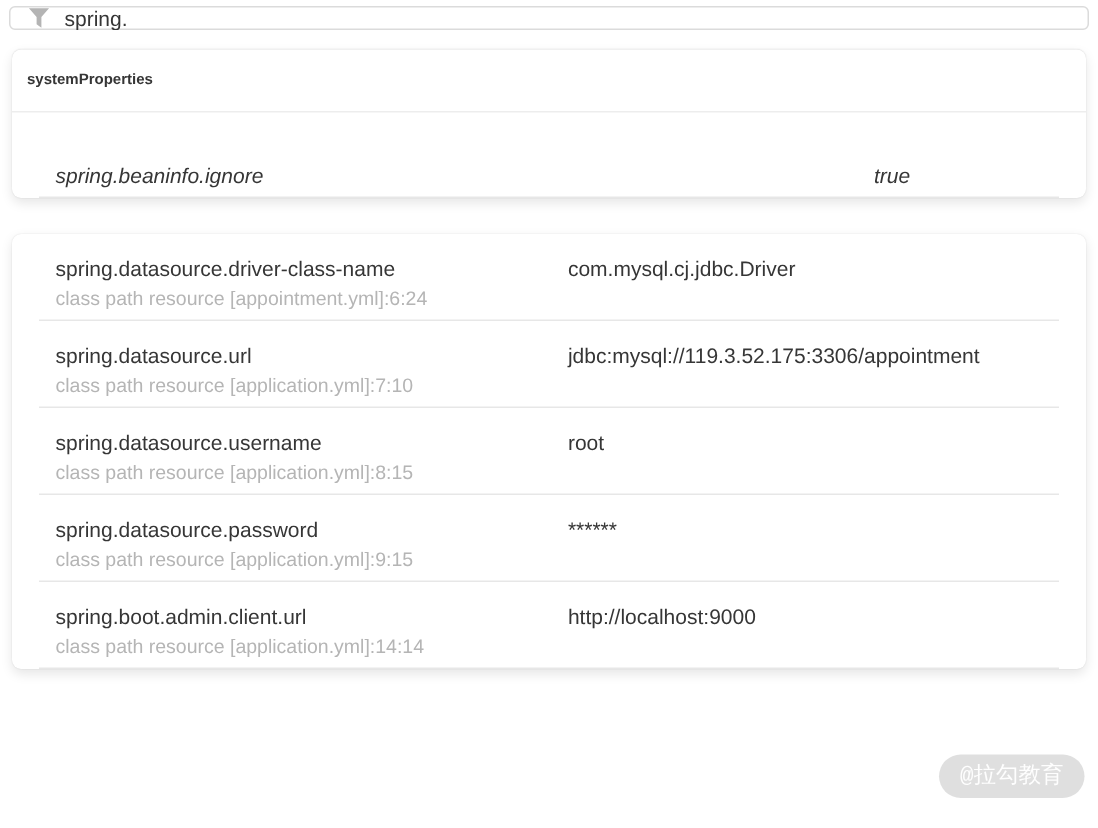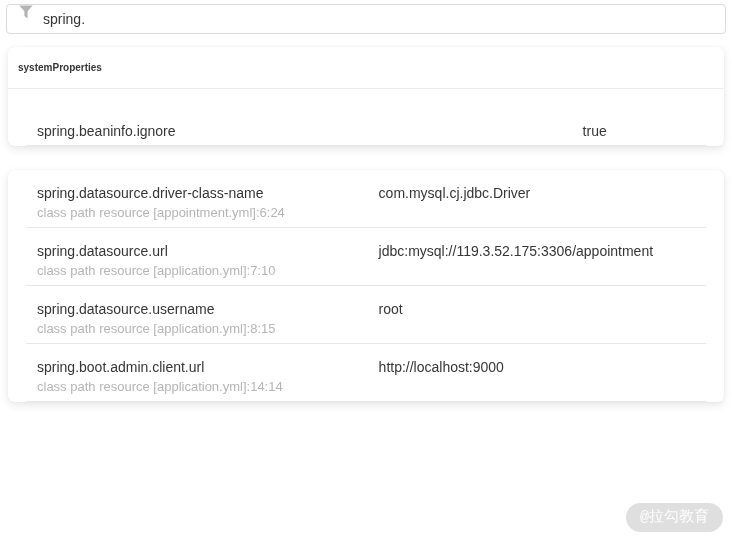--- a/index.html
+++ b/index.html
@@ -9,26 +9,27 @@
     overflow: hidden;
     position: relative;
     background: #ffffff;
     font-family: "Liberation Sans", "DejaVu Sans", sans-serif;
     box-sizing: border-box;
     padding: 4px 6px;
   }
 
   
   .filter-box {
-    height: 30px;
+    height: 16px;
     box-sizing: border-box;
     border: 1px solid #dbdbdb;
     border-radius: 4px;
     background: #fff;
     display: flex;
+    align-items: center;
     padding-left: 12px;
   }
   .filter-box .funnel { width: 14px; height: 14px; flex: 0 0 auto; }
   .filter-box input {
     border: none;
     outline: none;
     flex: 1;
     margin-left: 10px;
     font-family: inherit;
     font-size: 14px;
@@ -61,21 +62,21 @@
     table-layout: fixed;
     width: calc(100% - 36px);
     margin: 22px 18px 24px 18px;
   }
   table.props td {
     vertical-align: top;
     padding: 14px 11px 6px 11px;
     border-bottom: 1px solid #e7e7e7;
   }
   .card-sys table.props { margin-top: 20px; }
-  .card-sys table.props td { padding: 13px 11px 5px 11px; }
+  .card-sys table.props td { padding: 13px 11px 5px 11px; font-style: italic; }
   .card-sys td.col-name { width: 77%; }
   .card-app td.col-name { width: 47%; }
 
   .prop-name {
     font-size: 14px;
     line-height: 18px;
     color: #363636;
     word-break: break-all;
   }
   .prop-origin {
@@ -161,20 +162,29 @@
       <td class="col-name">
         <div class="prop-name">spring.datasource.username</div>
         <div class="prop-origin">class path resource [application.yml]:8:15</div>
       </td>
       <td class="col-value">
         <div class="prop-value">root</div>
       </td>
     </tr>
     <tr>
       <td class="col-name">
+        <div class="prop-name">spring.datasource.password</div>
+        <div class="prop-origin">class path resource [application.yml]:9:15</div>
+      </td>
+      <td class="col-value">
+        <div class="prop-value">******</div>
+      </td>
+    </tr>
+    <tr>
+      <td class="col-name">
         <div class="prop-name">spring.boot.admin.client.url</div>
         <div class="prop-origin">class path resource [application.yml]:14:14</div>
       </td>
       <td class="col-value">
         <div class="prop-value">http://localhost:9000</div>
       </td>
     </tr>
   </tbody>
     </table>
 </div>

